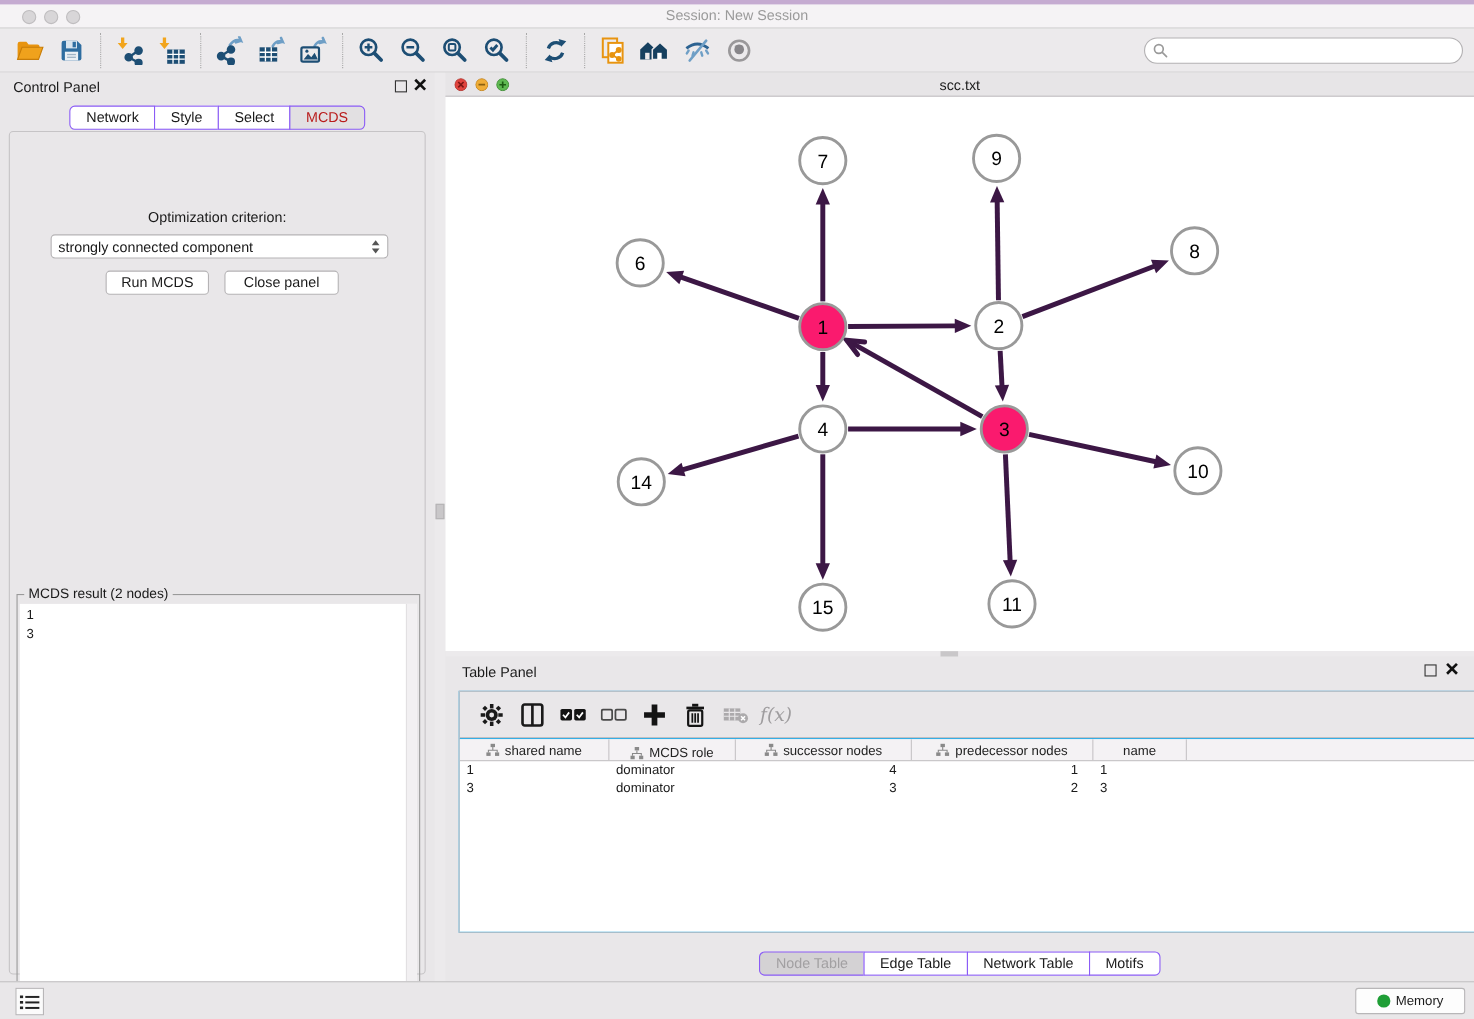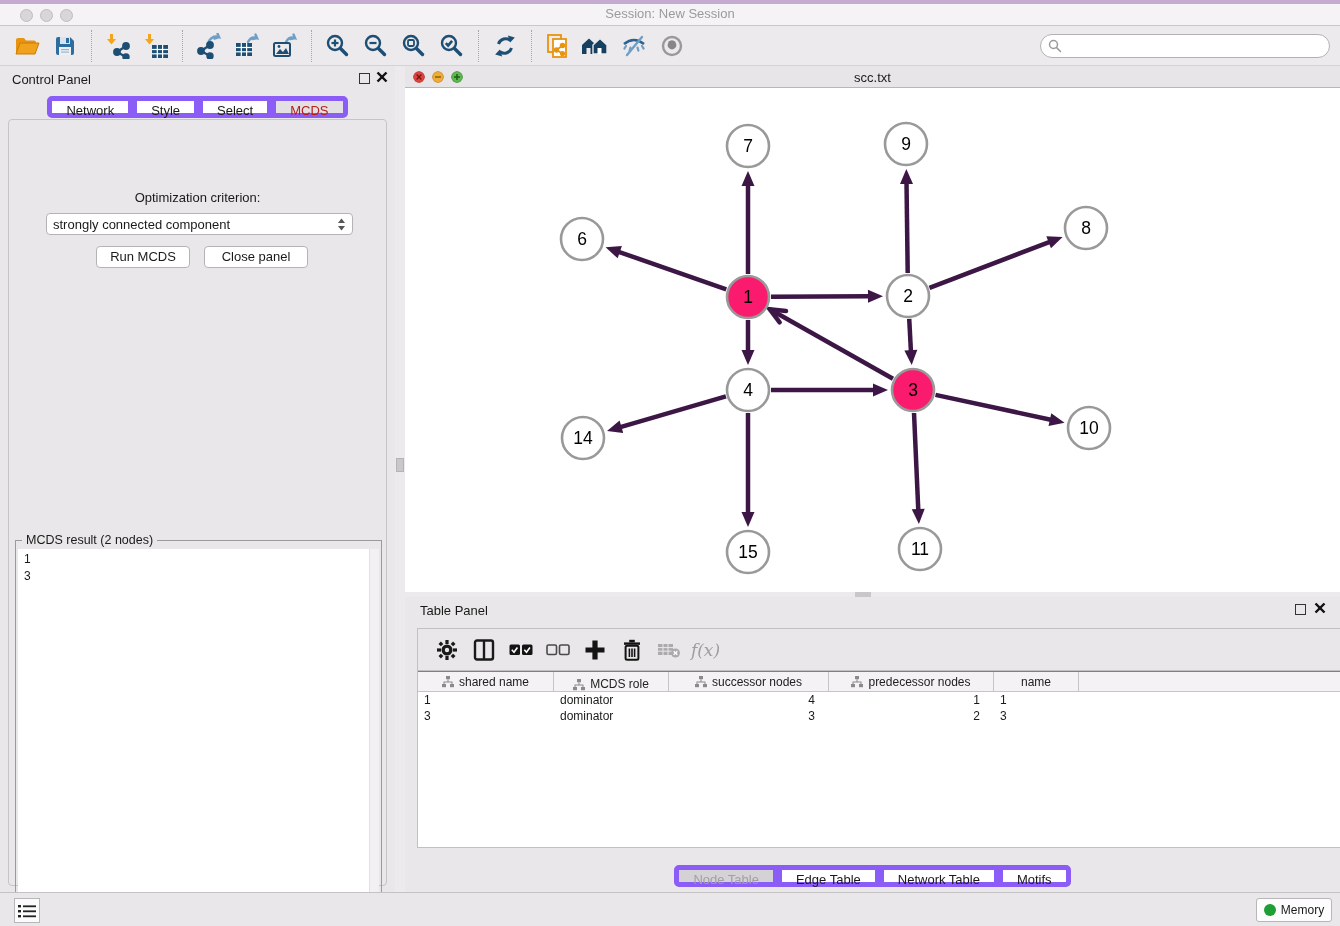--- a/index.html
+++ b/index.html
@@ -19,21 +19,21 @@
   #quick-search { position:absolute; right:10px; top:8px; width:290px; height:24px; background:#fff; border:1px solid #B3B1B3; border-radius:13px; display:flex; align-items:center; padding-left:7px; }
   #quick-search input { border:none; outline:none; background:transparent; font-size:12px; width:250px; margin-left:5px; font-family:"Liberation Sans",sans-serif; }
 
   
   #control-panel { position:absolute; left:0; top:66px; width:395px; height:826px; background:#E9E7E9; }
   #cp-header { position:relative; height:26px; }
   #cp-title { position:absolute; left:12px; top:6px; font-size:13px; color:#1a1a1a; }
   .panel-float { position:absolute; top:7px; width:11px; height:11px; border:1.5px solid #333; }
   .panel-close { position:absolute; top:5px; }
   #cp-tabs { position:absolute; left:0; top:30px; width:100%; display:flex; justify-content:center; }
-  .seg-tab { height:22px; line-height:20px; padding:0 14px; background:#fff; border:5px solid #8b5cf6; margin-left:-1px; font-size:13px; text-align:center; }
+  .seg-tab { height:22px; line-height:20px; padding:0 14px; background:#fff; border:1px solid #8b5cf6; margin-left:-1px; font-size:13px; text-align:center; }
   .seg-tab.first { border-radius:5px 0 0 5px; margin-left:0; }
   .seg-tab.last  { border-radius:0 5px 5px 0; }
   .seg-tab.disabled-active { background:#E2E0E2; color:#b91c1c; }
   #cp-body { position:absolute; left:8px; top:53px; width:379px; height:767px; border:1px solid #C6C4C6; border-radius:4px; background:#E9E7E9; }
   #opt-label { position:absolute; left:0; width:100%; top:70px; text-align:center; font-size:13px; }
   #opt-select { position:absolute; left:37px; top:93px; width:307px; height:22px; background:#ffffff; border:1px solid #B5B3B5; border-radius:4px; display:flex; align-items:center; padding:0 6px; font-size:13px; }
   #opt-select .spacer { flex:1; }
   .cp-btn { position:absolute; top:126px; height:22px; background:#fff; border:1px solid #B5B3B5; border-radius:4px; font-size:13px; text-align:center; line-height:20px; }
   #run-btn { left:87px; width:94px; }
   #closepanel-btn { left:195px; width:104px; }
@@ -68,21 +68,21 @@
   .th { display:flex; align-items:center; justify-content:center; gap:5px; border-right:1px solid #C6C4C6; font-size:12px; color:#222; }
   .trow { display:flex; height:16px; font-size:12px; }
   .td { padding:0 6px; line-height:16px; white-space:nowrap; overflow:hidden; }
   .w0{width:136px;} .w1{width:115px;align-items:flex-end;} .w2{width:160px;} .w3{width:165px;} .w4{width:85px;} .wf{flex:1; border-right:none;}
   .ralign { text-align:right; padding-right:14px; }
   #tp-tabs { position:absolute; left:0; right:0; top:268px; display:flex; justify-content:center; }
 
   
   #statusbar { position:absolute; left:0; top:892px; width:1340px; height:34px; background:#E9E7E9; border-top:1px solid #C4C2C4; }
   #status-list-btn { position:absolute; left:14px; top:5px; width:26px; height:25px; background:#FBFBFB; border:1px solid #B8B6B8; display:flex; align-items:center; justify-content:center; }
-  #memory-btn { position:absolute; right:8px; top:5px; width:76px; height:24px; background:#FDFDFD; border:1px solid #B8B6B8; border-radius:3px; display:flex; align-items:center; justify-content:center; gap:5px; font-size:12px; }
+  #memory-btn { position:absolute; right:8px; top:5px; width:100px; height:24px; background:#FDFDFD; border:1px solid #B8B6B8; border-radius:3px; display:flex; align-items:center; justify-content:center; gap:5px; font-size:12px; }
   #memory-dot { width:12px; height:12px; border-radius:50%; background:#1F9E36; }
 </style>
 </head>
 <body>
 
 <div id="titlebar">
   <div id="purple-strip"></div>
   <div class="tl-dot" style="left:20px"></div>
   <div class="tl-dot" style="left:40px"></div>
   <div class="tl-dot" style="left:60px"></div>

